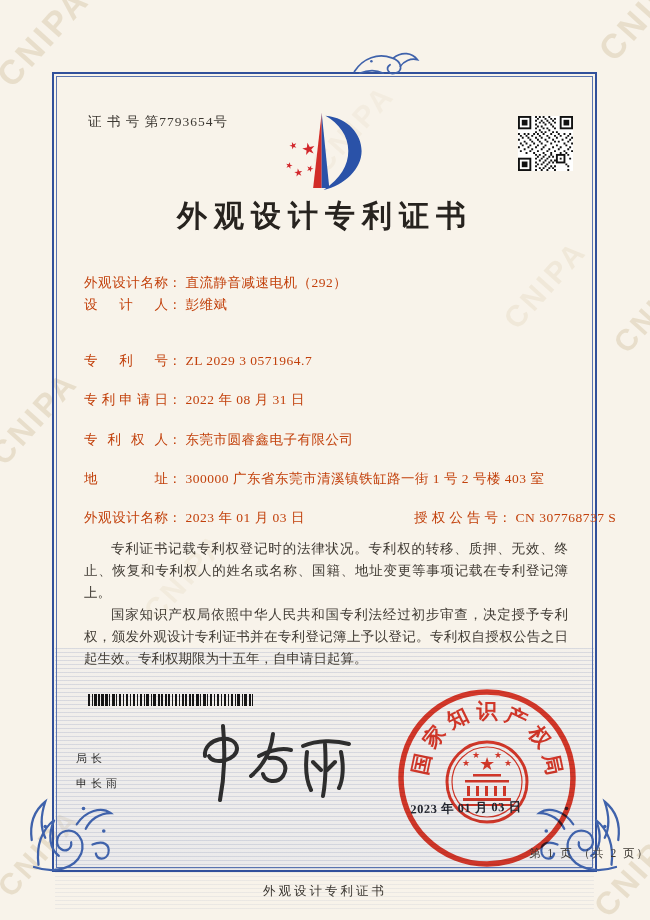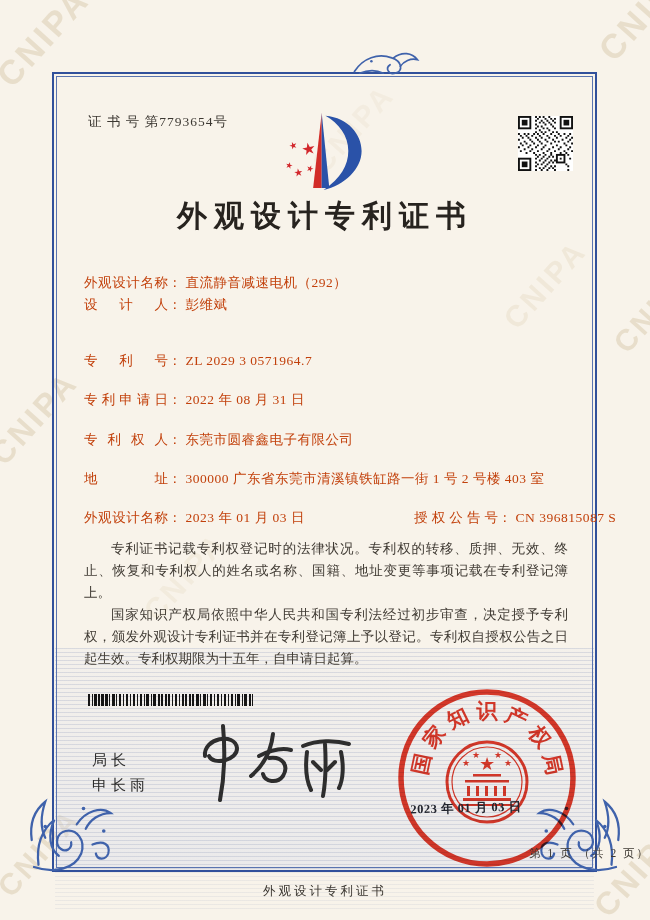--- a/index.html
+++ b/index.html
@@ -48,22 +48,22 @@
     position:absolute;left:84px;top:538px;width:484px;
     font-size:13.5px;line-height:22px;text-align:justify;color:#403b34;
   }
   .body-text p{margin:0;text-indent:2em;}
   .barcode{
     position:absolute;left:88px;top:694px;width:165px;height:12px;
     background:
       repeating-linear-gradient(90deg,#151515 0 1.5px,rgba(0,0,0,0) 1.5px 3.5px),
       repeating-linear-gradient(90deg,#151515 0 1px,rgba(0,0,0,0) 1px 6.5px);
   }
-  .signer{position:absolute;left:92px;font-family:"Liberation Sans","DejaVu Sans",sans-serif;
-    font-size:15px;letter-spacing:4px;color:#2a2a2a;}
+  .signer{position:absolute;left:76px;font-family:"Liberation Sans","DejaVu Sans",sans-serif;
+    font-size:11px;letter-spacing:4px;color:#2a2a2a;}
   .signature-svg{position:absolute;left:185px;top:722px;}
   .seal-svg{position:absolute;left:395px;top:686px;opacity:.95;mix-blend-mode:multiply;}
   .seal-date{
     position:absolute;left:398px;top:800px;width:136px;text-align:center;
     font-size:12.5px;font-weight:bold;letter-spacing:.5px;color:#23262f;
     transform:rotate(-1.5deg);
   }
   .page-note{position:absolute;left:0;right:0;top:846px;text-align:right;font-size:11.5px;letter-spacing:2px;color:#3c3832;}
   .cont-note{position:absolute;left:0;right:0;top:883px;text-align:center;font-size:12.5px;letter-spacing:3px;color:#3a3630;}
   .logo-svg{position:absolute;left:278px;top:110px;}
@@ -182,21 +182,21 @@
   </div>
   <div class="field" style="top:431px">
     <span class="flabel">专利权人</span><span class="colon">：</span><span class="fvalue">东莞市圆睿鑫电子有限公司</span>
   </div>
   <div class="field" style="top:470px">
     <span class="flabel">地址</span><span class="colon">：</span><span class="fvalue">300000 广东省东莞市清溪镇铁缸路一街 1 号 2 号楼 403 室</span>
   </div>
   <div class="field" style="top:509px;right:84px;">
     <span class="flabel">外观设计名称</span><span class="colon">：</span><span class="fvalue">2023 年 01 月 03 日</span>
     <span class="grant-no">
-      <span class="flabel">授权公告号</span><span class="colon">：</span><span class="fvalue">CN 396815087 S</span>
+      <span class="flabel">授权公告号</span><span class="colon">：</span><span class="fvalue">CN 307768737 S</span>
     </span>
   </div>
 
   <div class="body-text">
     <p>专利证书记载专利权登记时的法律状况。专利权的转移、质押、无效、终止、恢复和专利权人的姓名或名称、国籍、地址变更等事项记载在专利登记簿上。</p>
     <p>国家知识产权局依照中华人民共和国专利法经过初步审查，决定授予专利权，颁发外观设计专利证书并在专利登记簿上予以登记。专利权自授权公告之日起生效。专利权期限为十五年，自申请日起算。</p>
   </div>
 
   <div class="barcode"></div>
 

